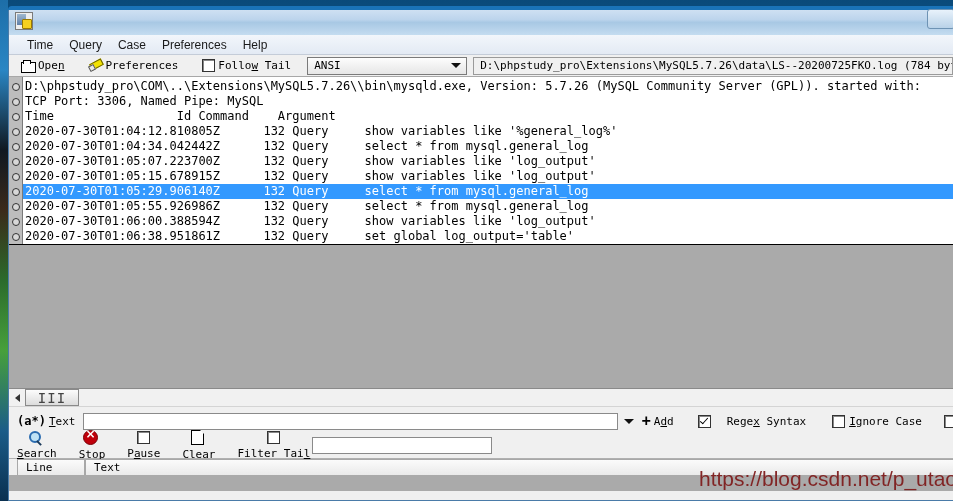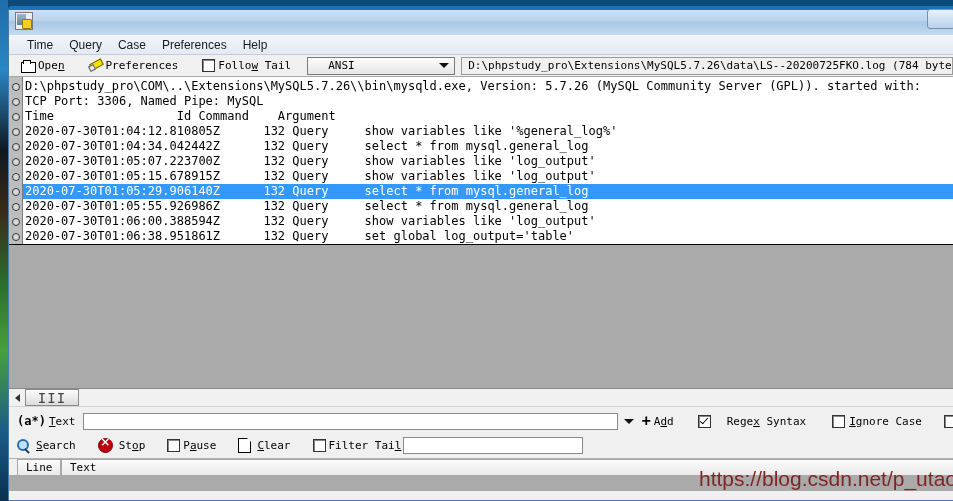--- a/index.html
+++ b/index.html
@@ -129,25 +129,25 @@
     border: 1px solid #333; box-shadow: inset 1px 1px 0 #888;
     flex: none; position: relative;
   }
   .chk.checked::after {
     content: "";
     position: absolute; left: 3px; top: 0px; width: 3px; height: 7px;
     border: solid #000; border-width: 0 1.6px 1.6px 0;
     transform: rotate(42deg);
   }
   #encoding-select {
-    margin-left: 12px; width: 148px; height: 18px;
+    margin-left: 12px; width: 160px; height: 18px;
     background: linear-gradient(180deg,#fdfdfd,#e6e6e6);
     border: 1px solid #7a7a7a;
     display: flex; align-items: center; justify-content: space-between;
-    padding: 0 2px 0 20px; box-sizing: border-box;
+    padding: 0 2px 0 6px; box-sizing: border-box;
     font-family: "DejaVu Sans Mono", monospace; font-size: 11px;
   }
   .caret-down {
     width: 0; height: 0; border-left: 5px solid transparent; border-right: 5px solid transparent;
     border-top: 5px solid #111; margin-right: 3px;
   }
   #path-box {
     margin-left: 6px; flex: 1; height: 18px; margin-right: 4px;
     background: #f0f0f0; border: 1px solid #9a9a9a;
     display: flex; align-items: center; padding-left: 6px;
@@ -263,21 +263,21 @@
     font-family:"DejaVu Sans", sans-serif;
   }
   .icon-page {
     width: 11px; height: 13px; background: #fff; border: 1px solid #000;
     flex: none; margin-right: 3px; position: relative;
   }
   .icon-page::after {
     content:""; position:absolute; right:-1px; top:-1px;
     border-left: 4px solid transparent; border-top: 4px solid #f0f0f0;
   }
-  .sp-item { display: flex; align-items: center; gap: 3px; margin-right: 22px; white-space: nowrap; }
+  .sp-item { display: flex; align-items: center; gap: 3px; margin-right: 22px; white-space: nowrap; flex-direction: column; }
   #filter-tail-input {
     width: 180px; height: 17px; background:#fff; border: 1px solid #8a8a8a;
     box-sizing: border-box; margin-left: 2px;
   }
   
   #results-header {
     display: flex; height: 17px;
     background: #f0f0f0; border-top: 1px solid #b0b0b0;
     padding-left: 8px; box-sizing: border-box;
     font-family: "DejaVu Sans Mono", monospace; font-size: 11px;
@@ -426,21 +426,21 @@
       </div>
       <div class="sp-item" style="margin-right:0">
         <span class="chk"></span>
         <span class="tb-label">Filter Tai<span class="u">l</span></span>
       </div>
       <div id="filter-tail-input"></div>
     </div>
   </div>
 
   <div id="results-header">
-    <div class="col-head" style="width:44px">Line</div>
+    <div class="col-head" style="width:68px">Line</div>
     <div class="col-head" style="flex:1">Text</div>
   </div>
   <div id="results-body">
     <div id="statusbar-blank"></div>
     <div id="watermark">https://blog.csdn.net/p_utao</div>
   </div>
 
 </div>
 
 </body></html>

